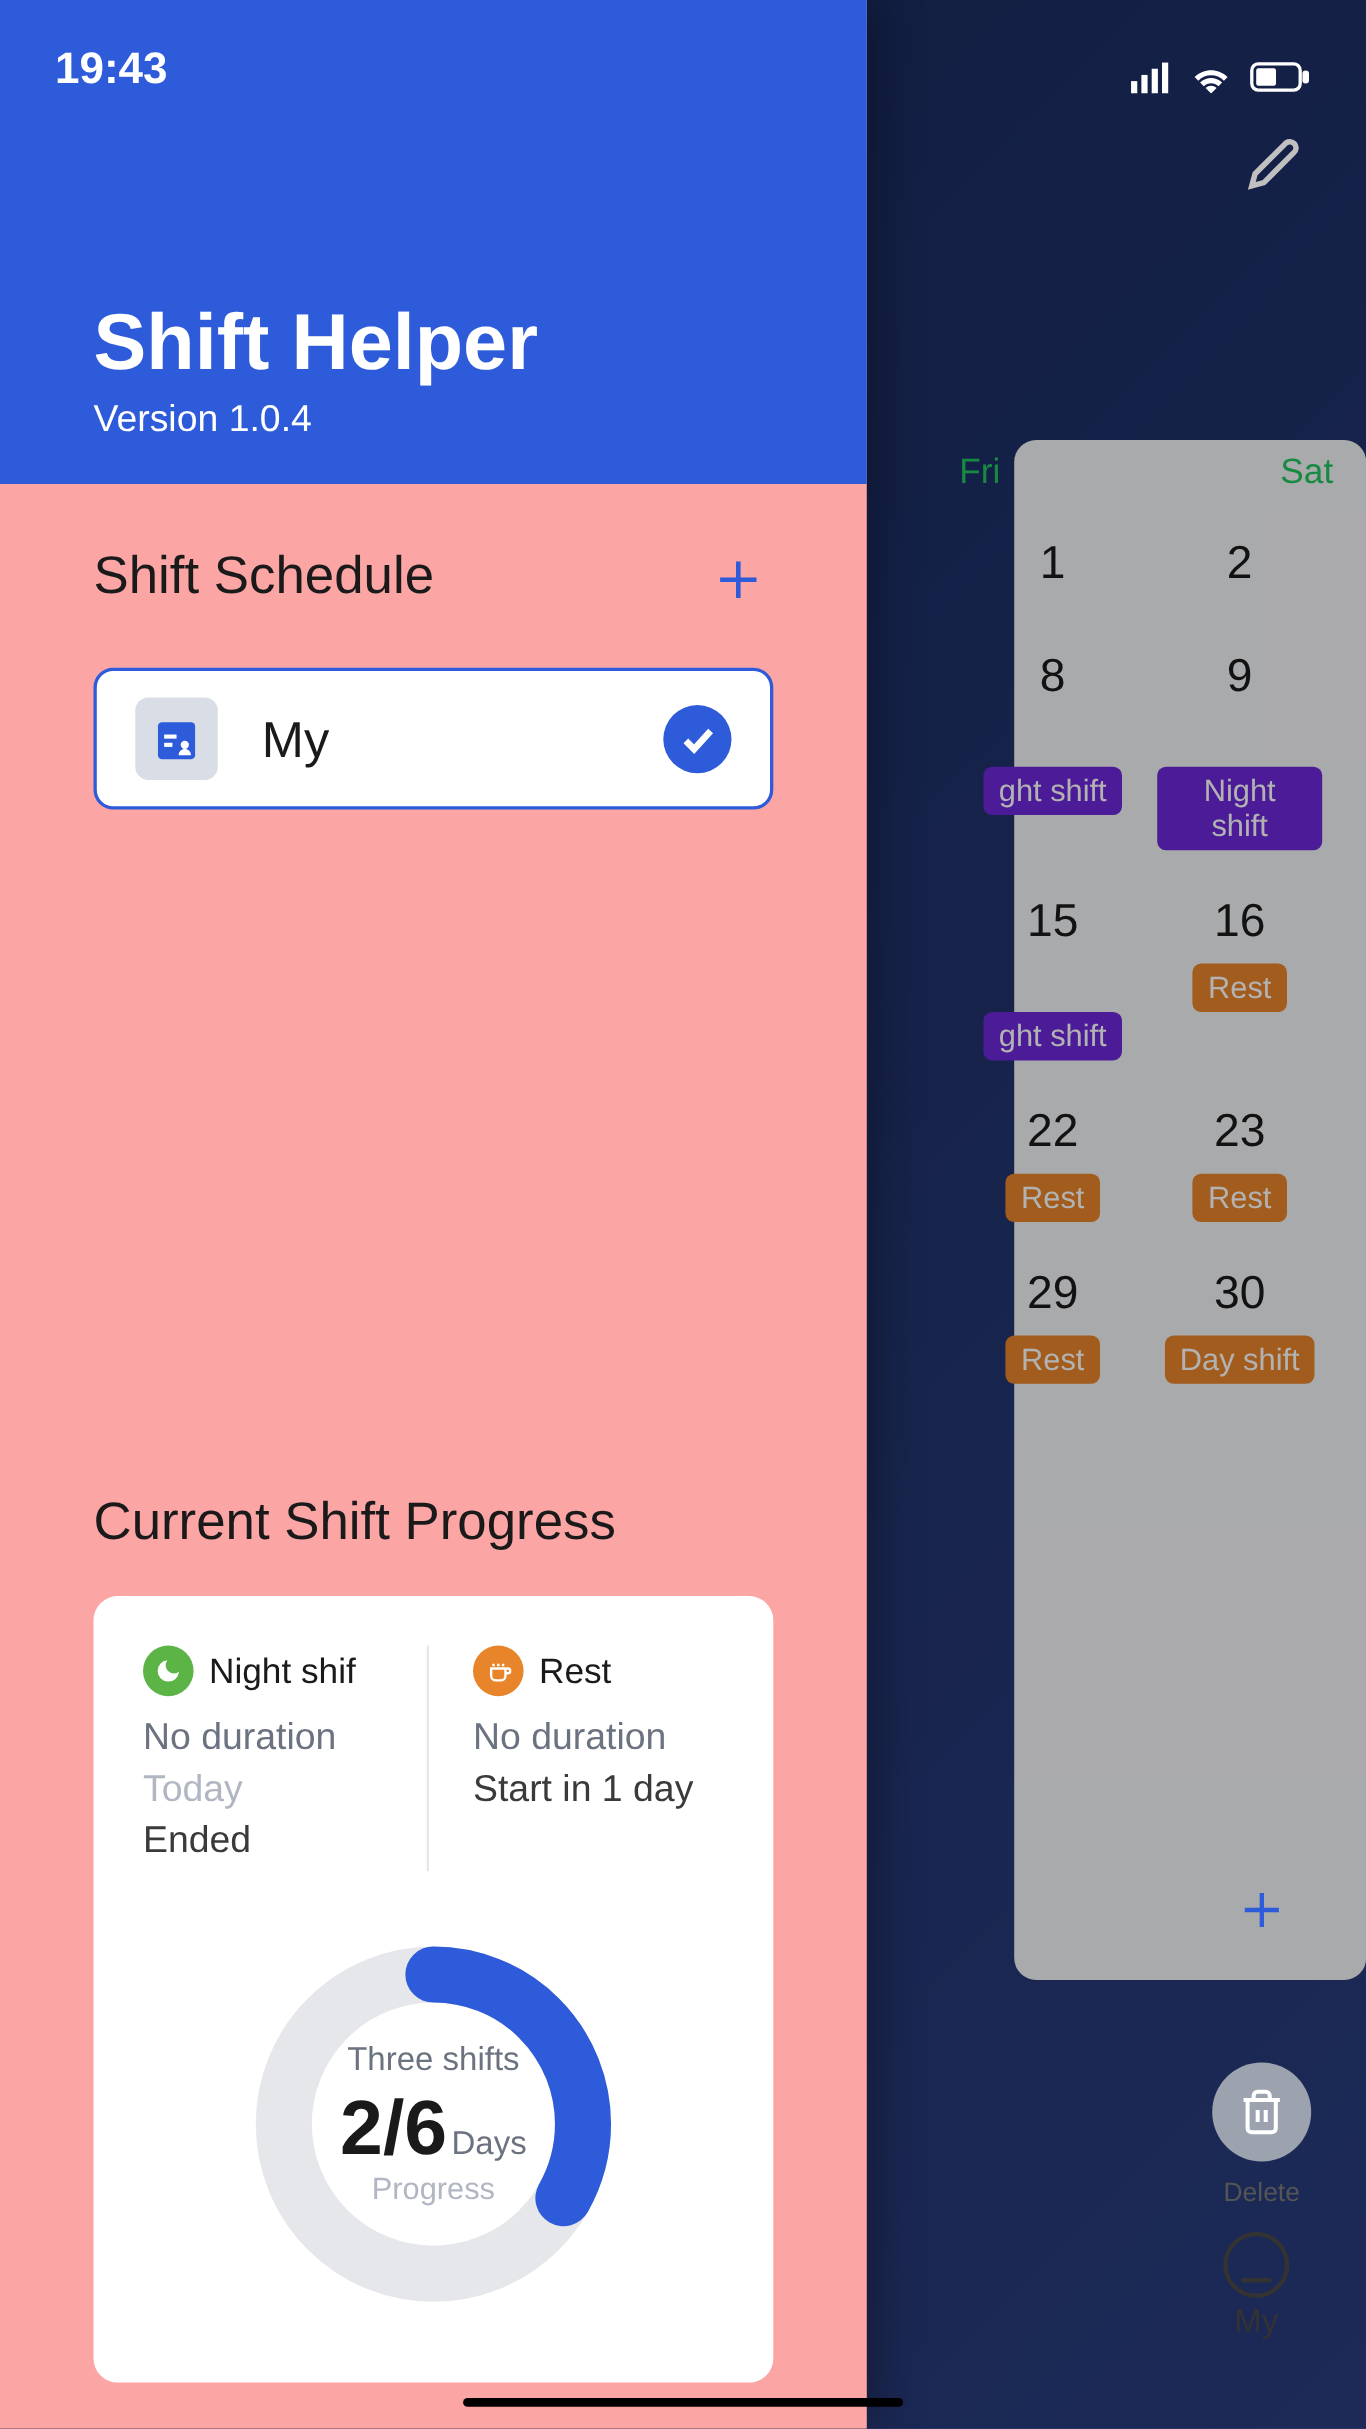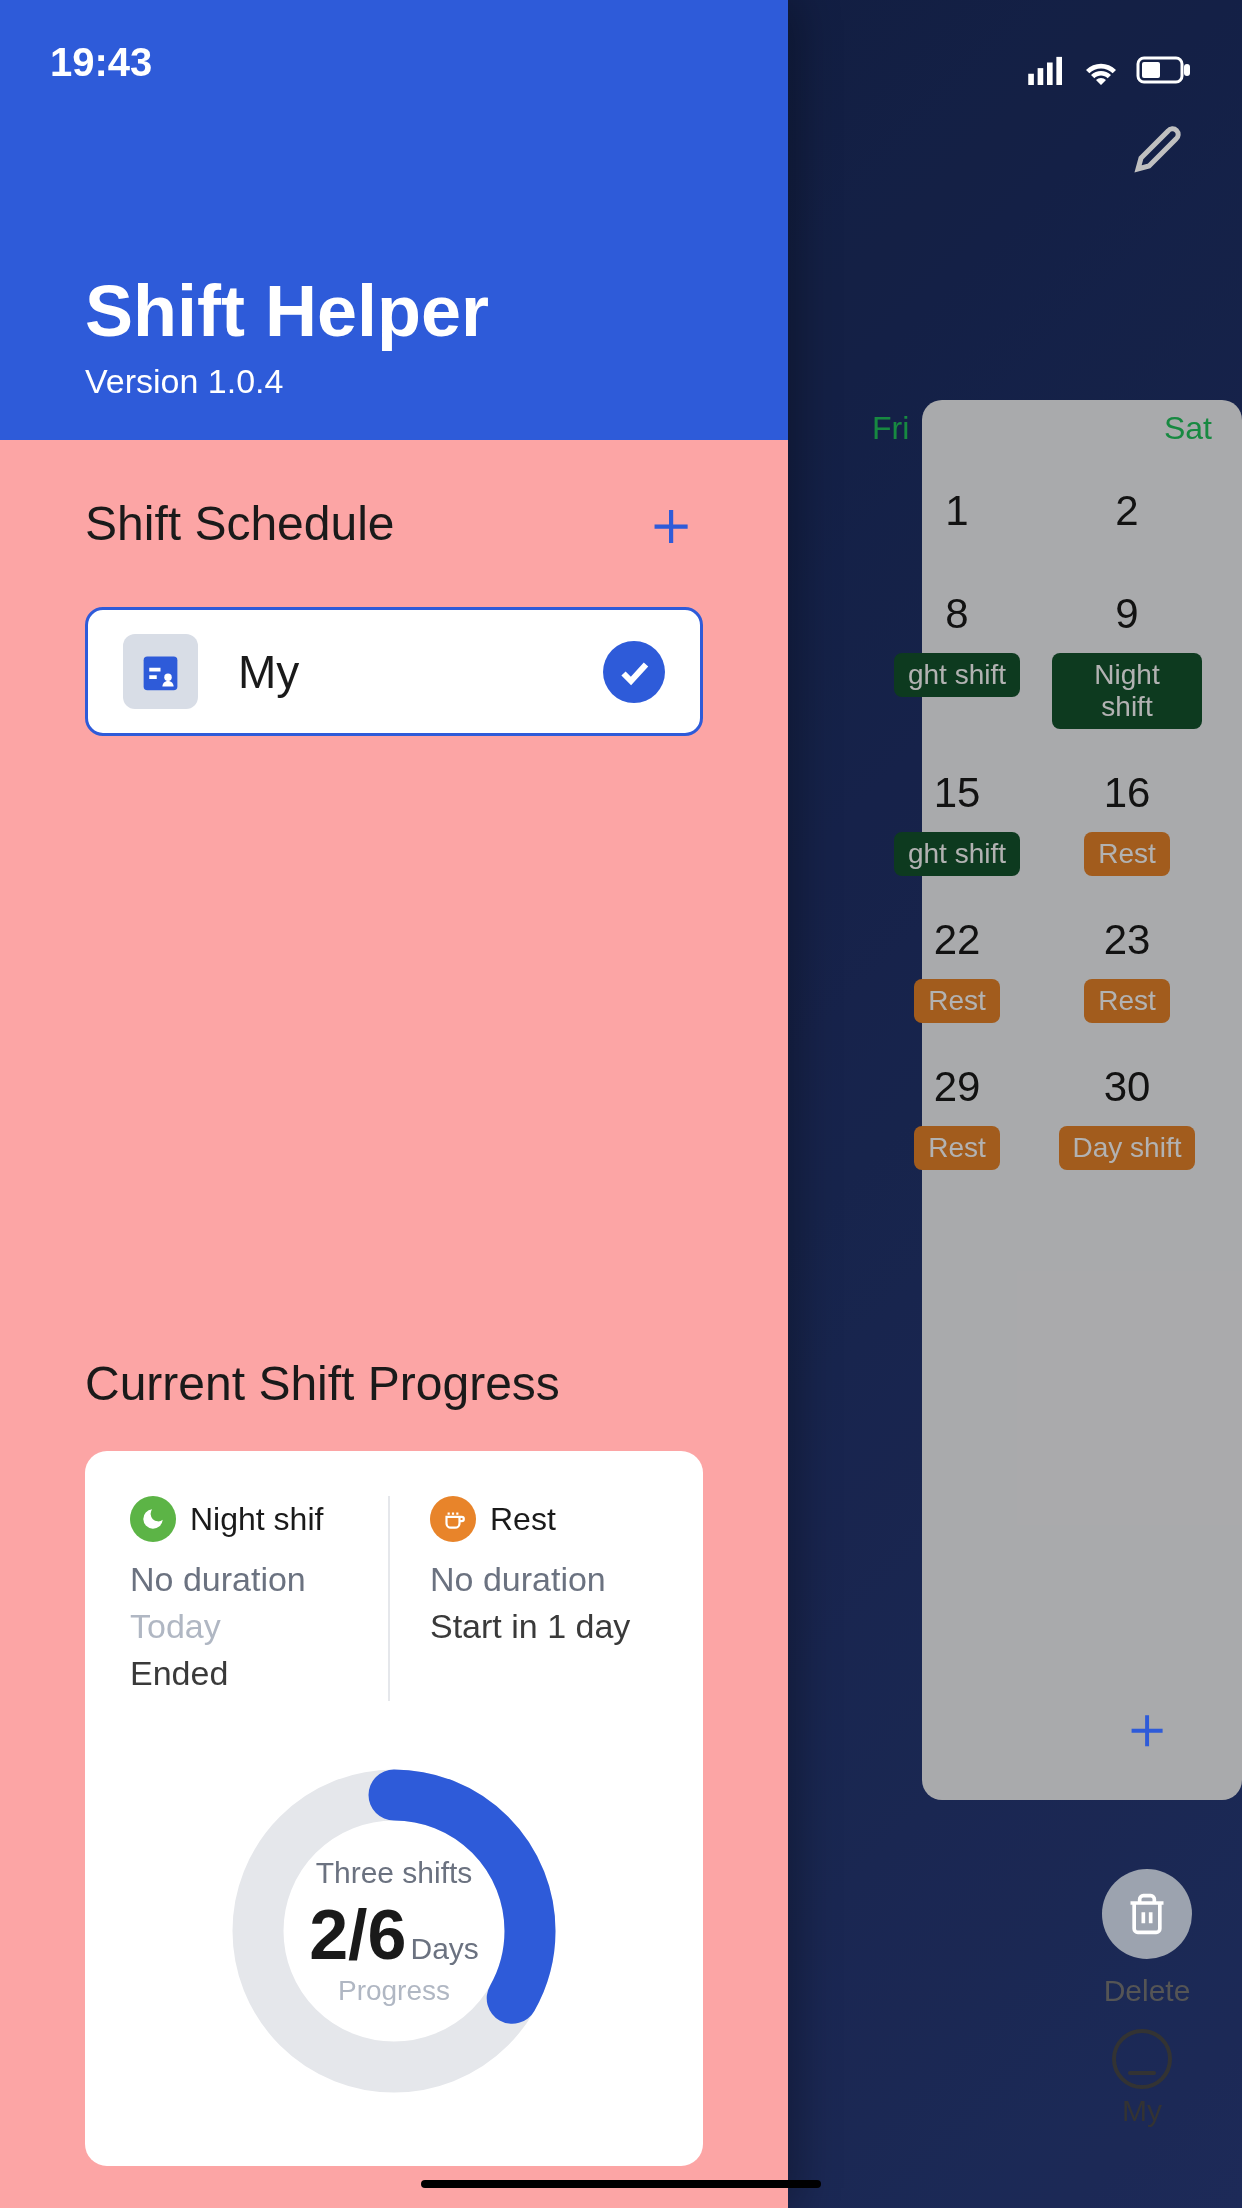--- a/index.html
+++ b/index.html
@@ -61,21 +61,21 @@
       color: #1a1a1a;
       margin-bottom: 15px;
     }
     .cal-badge {
       padding: 6px 14px;
       border-radius: 8px;
       font-size: 28px;
       color: white;
       display: inline-block;
     }
-    .badge-green { background: #14532d; }
+    .badge-green { background: #6d28d9; margin-top: 44px; }
     .badge-orange { background: #e8842a; }
     .calendar-white-bg {
       position: absolute;
       top: 400px;
       right: 0;
       width: 320px;
       height: 1400px;
       background: #f3f4f6;
       border-radius: 20px;
       z-index: 1;
@@ -107,21 +107,21 @@
       width: 90px;
       height: 90px;
       border-radius: 50%;
       background: #9ca3af;
       display: flex;
       align-items: center;
       justify-content: center;
       margin-bottom: 15px;
     }
     .delete-label {
-      font-size: 30px;
+      font-size: 24px;
     }
     .plus-icon-bg {
       font-size: 60px;
       color: #2e5bd9;
       font-weight: 300;
     }
     .my-bottom {
       position: absolute;
       bottom: 80px;
       right: 70px;

